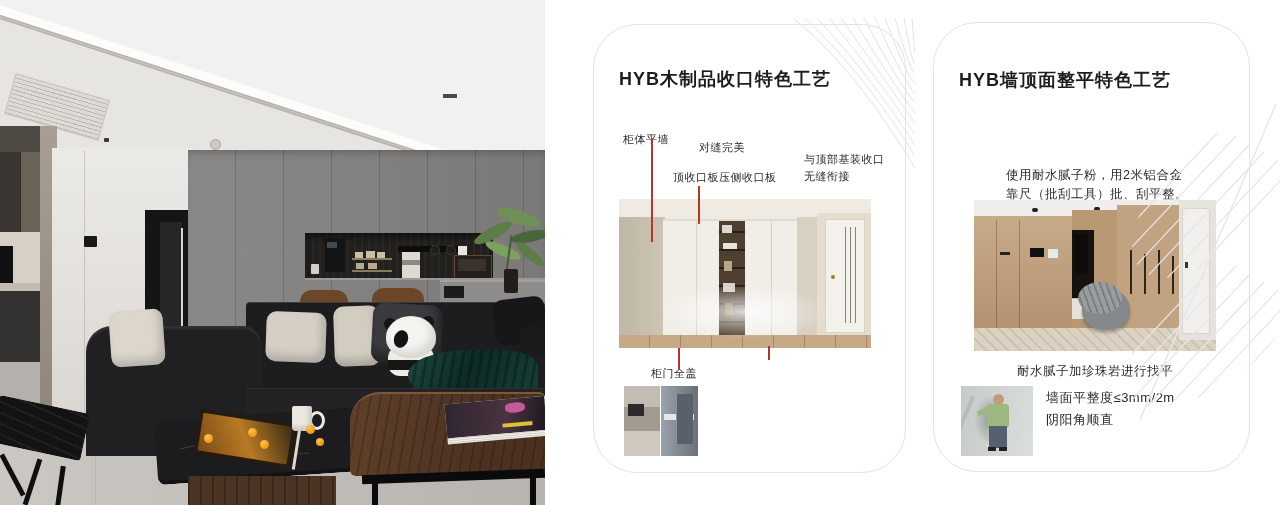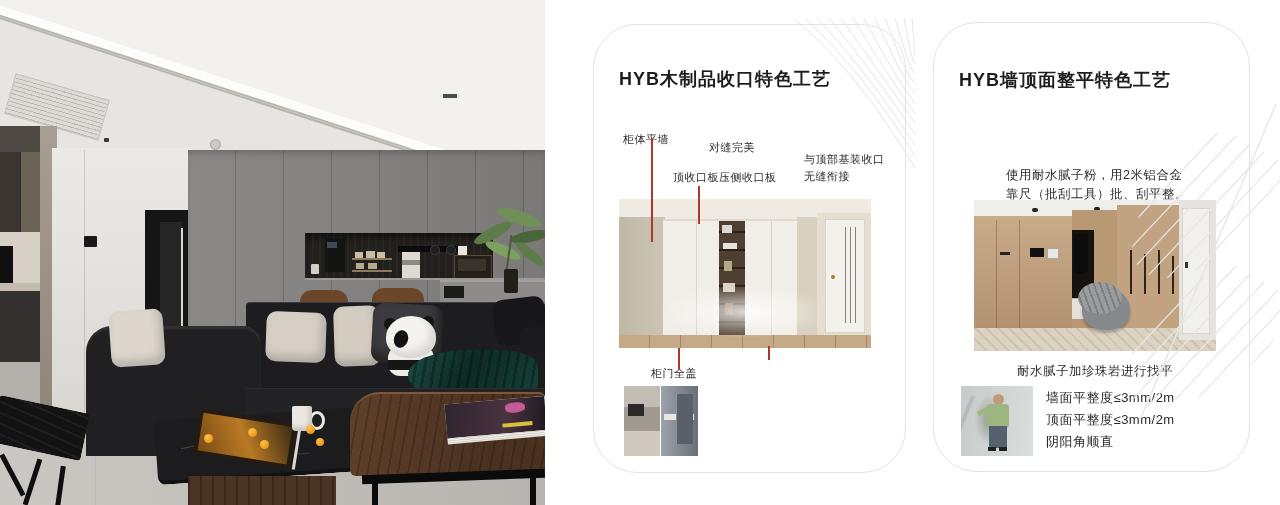--- a/index.html
+++ b/index.html
@@ -207,21 +207,21 @@
       <line x1="52" y1="394" x2="202" y2="234"></line>
     <line x1="66" y1="402" x2="216" y2="242"></line>
   </g>
 </svg>
 
 <section class="card" style="left:593px;top:24px;width:311px;height:447px">
   <h2 style="left:25px;top:42px">HYB木制品收口特色工艺</h2>
 
   <span class="an" style="left:29px;top:107px">柜体平墙</span>
   <i class="rl" style="left:57px;top:113px;height:104px"></i>
-  <span class="an" style="left:115px;top:115px">对缝完美</span>
+  <span class="an" style="left:105px;top:115px">对缝完美</span>
   <span class="an" style="left:79px;top:145px">顶收口板压侧收口板</span>
   <i class="rl" style="left:104px;top:161px;height:38px"></i>
   <span class="an" style="left:210px;top:126px;line-height:17px">
     <span style="display:block">与顶部基装收口</span>
     <span style="display:block">无缝衔接</span>
   </span>
 
   <div class="imgbox" style="left:25px;top:174px;width:252px;height:149px;background:#dcd5c7">
     <div class="s" style="left:0;top:0;width:252px;height:22px;background:#efeae2;border-bottom:1px solid #cfc8ba"></div>
     <div class="s" style="left:0;top:18px;width:46px;height:122px;background:linear-gradient(90deg,#bfb8a6,#ccc5b4)"></div>
@@ -304,16 +304,15 @@
     <div class="s" style="left:10px;top:10px;width:4px;height:54px;background:#b7bbbf;transform:rotate(22deg);transform-origin:top"></div>
     <div class="s" style="left:32px;top:8px;width:11px;height:11px;background:#c39a79;border-radius:50%"></div>
     <div class="s" style="left:16px;top:22px;width:16px;height:5px;background:#9cb77f;transform:rotate(-26deg)"></div>
     <div class="s" style="left:26px;top:18px;width:22px;height:24px;background:#9cb77f;border-radius:4px"></div>
     <div class="s" style="left:28px;top:40px;width:18px;height:22px;background:#55616f"></div>
     <div class="s" style="left:27px;top:61px;width:8px;height:4px;background:#222"></div>
     <div class="s" style="left:38px;top:61px;width:8px;height:4px;background:#222"></div>
   </div>
   <div class="body-txt" style="left:112px;top:364px;font-size:13px;line-height:22px">
     <span style="display:block">墙面平整度≤3mm/2m</span>
-    <span style="display:block">顶面平整度≤3mm/2m</span>
     <span style="display:block">阴阳角顺直</span>
   </div>
 </section>
 
 </body></html>

